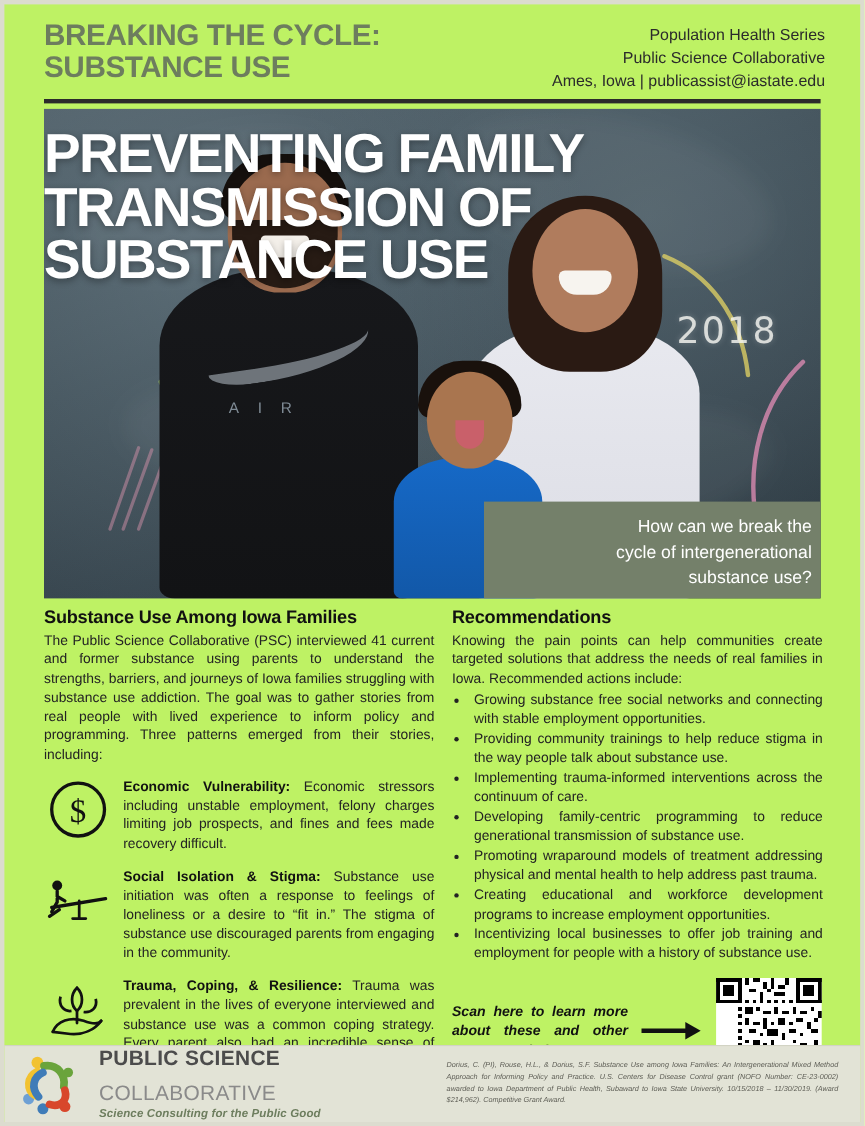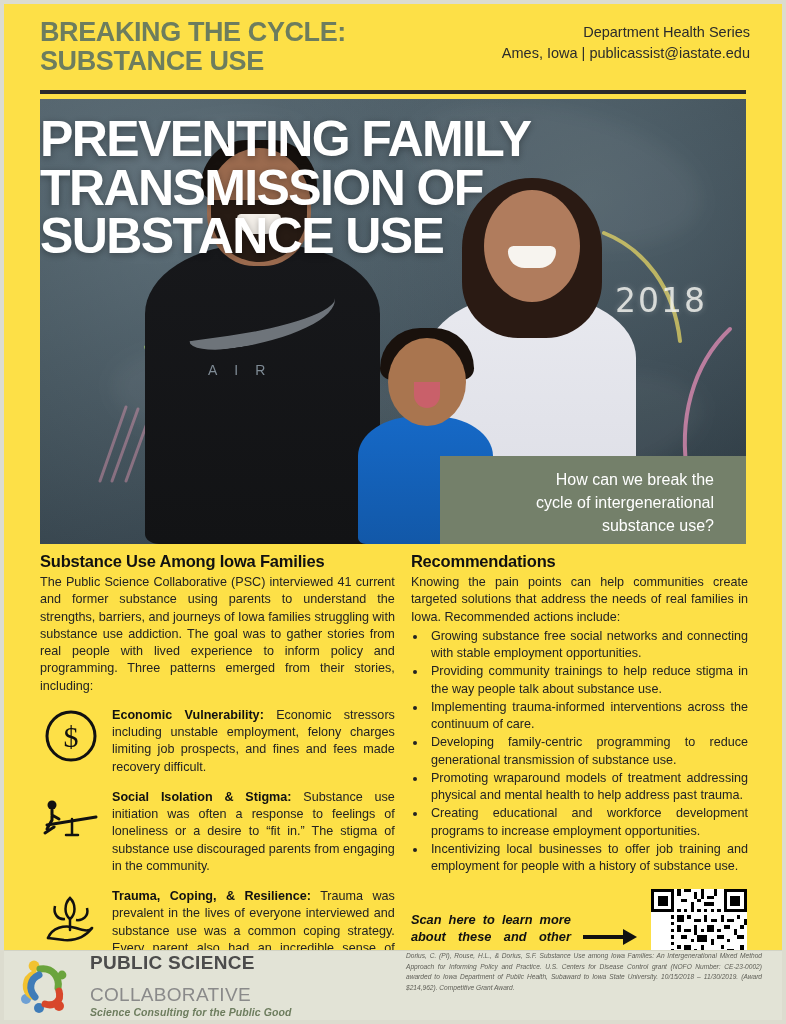--- a/index.html
+++ b/index.html
@@ -6,21 +6,21 @@
   * { box-sizing: border-box; margin: 0; padding: 0; }
   html, body {
     width: 786px; height: 1024px;
     background: #ffffff;
     font-family: "Liberation Sans", sans-serif;
     overflow: hidden;
   }
   .page {
     position: relative;
     width: 786px; height: 1024px;
-    background: #fde047;
+    background: #bef264;
     border: 4px solid #dcdccf;
   }
 
   
   .header {
     display: flex;
     align-items: flex-start;
     justify-content: space-between;
     padding: 14px 32px 0 36px;
     height: 80px;
@@ -170,21 +170,21 @@
   
   .question-box {
     position: absolute;
     right: 0; bottom: 0;
     width: 306px; height: 88px;
     background: #74806a;
     color: #ffffff;
     text-align: right;
     font-size: 16px;
     line-height: 1.44;
-    padding: 12px 32px 10px 16px;
+    padding: 12px 8px 10px 16px;
     z-index: 8;
     white-space: pre-line;
   }
 
   
   .columns {
     display: flex;
     gap: 16px;
     padding: 8px 34px 0 36px;
   }
@@ -259,20 +259,21 @@
   .scan-arrow { width: 60px; display:flex; align-items:center; justify-content:center; }
   .qr { width: 96px; height: 96px; }
 
   
   .footer {
     position: absolute;
     left: 0; right: 0; bottom: 0;
     height: 70px;
     background: #e2e3d6;
     display: flex;
+    align-items: center;
     padding: 0 10px 0 14px;
     border-top: 1px solid #d2d3c4;
   }
   .logo-wrap { display: flex; align-items: center; gap: 10px; width: 380px; }
   .logo-text-block { line-height: 1; }
   .logo-l1 {
     font-size: 19px; font-weight: bold; color: #4c4c4c; letter-spacing: 0.3px;
   }
   .logo-l2 {
     font-size: 19px; color: #8a8a8a; letter-spacing: 0.3px; margin-top: 13px;
@@ -294,21 +295,22 @@
 </style>
 </head>
 <body>
 
 <div class="page">
 
   <div class="header">
     <div class="masthead-title">BREAKING THE CYCLE:
 SUBSTANCE USE</div>
     <div class="masthead-meta">
-      <div>Department Health Series</div>
+      <div>Population Health Series</div>
+      <div>Public Science Collaborative</div>
       <div>Ames, Iowa | publicassist@iastate.edu</div>
     </div>
   </div>
   <div class="rule"></div>
 
   <div class="hero">
     <div class="chalk-streak cs1"></div>
     <div class="chalk-streak cs2"></div>
     <div class="chalk-streak cs3"></div>
     <div class="chalk-streak cs4"></div>

